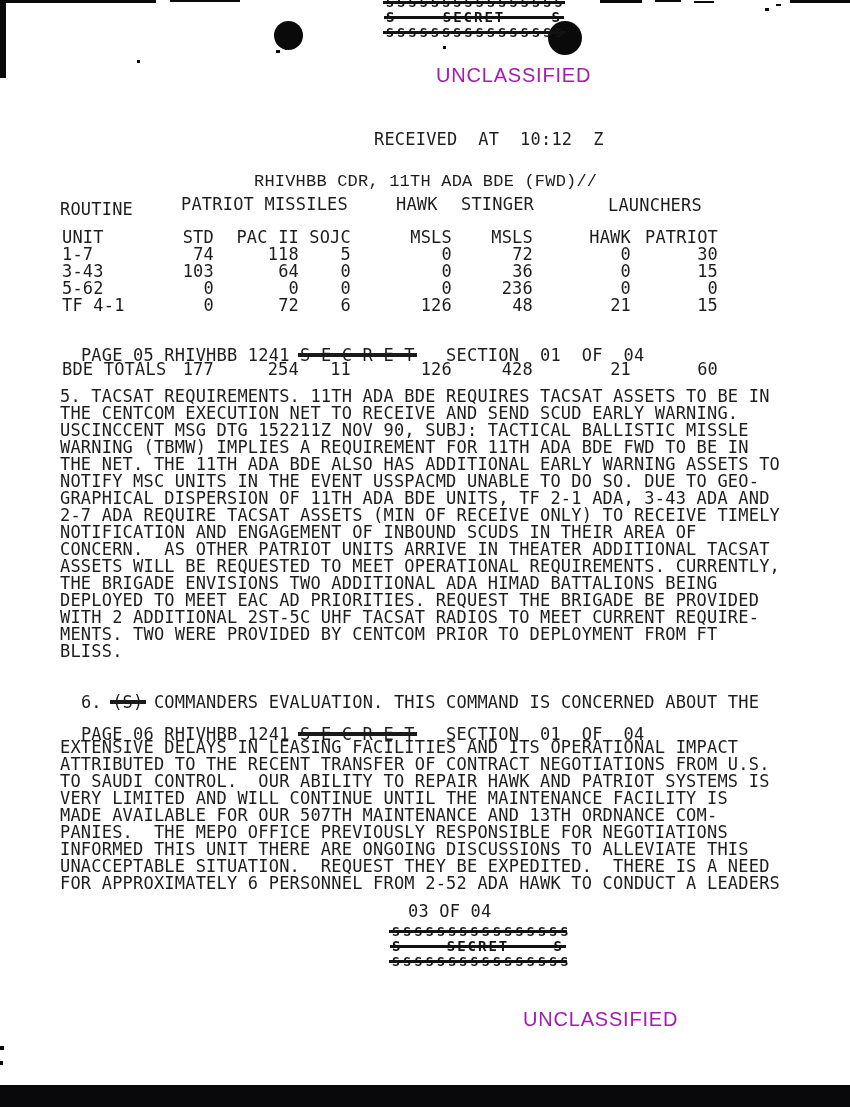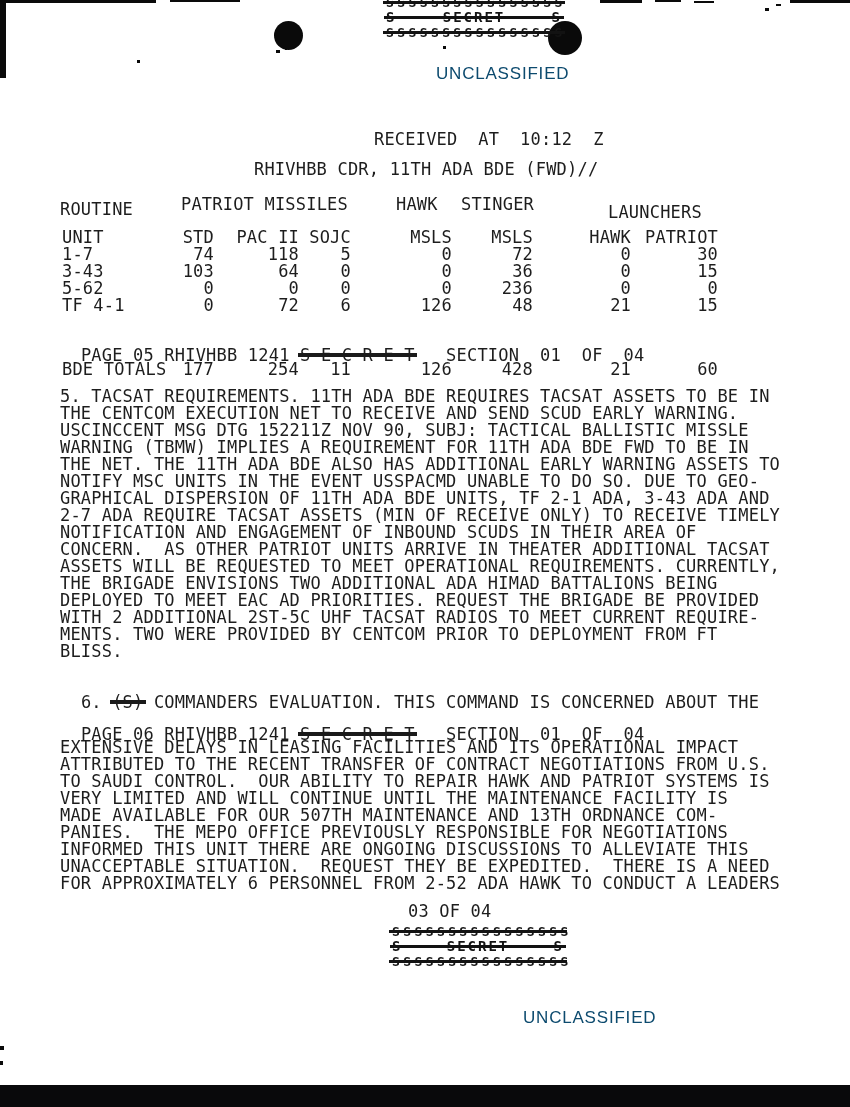--- a/index.html
+++ b/index.html
@@ -6,21 +6,21 @@
   body{
     width:850px;height:1107px;position:relative;background:#ffffff;
     font-family:"DejaVu Sans Mono", monospace;color:#1d1d1d;overflow:hidden;
   }
   .mono{font-size:17px;line-height:17px;letter-spacing:0.2px;white-space:pre;}
   .abs{position:absolute;}
   .line{white-space:pre;}
   .sans{font-family:"Liberation Sans", sans-serif;}
 
   
-  .banner{font-size:17px;letter-spacing:0.8px;color:#0c4a6e;}
+  .banner{font-size:20px;letter-spacing:0.8px;color:#a21caf;}
 
   
   .stamp{width:176px;}
   .srow{
     position:relative;font-weight:bold;font-size:13px;line-height:15px;
     letter-spacing:3.4px;white-space:pre;color:#141414;text-align:center;
   }
   .srow::after{
     content:"";position:absolute;left:-3px;right:-3px;top:50%;height:3px;
     margin-top:-2px;background:#121212;
@@ -87,28 +87,28 @@
   </div>
   <div class="srow">SSSSSSSSSSSSSSSS</div>
 </div>
 
 <div class="abs sans banner" style="left:436px;top:64px;">UNCLASSIFIED</div>
 
 <div class="abs mono" style="left:374px;top:131px;">RECEIVED  AT  10:12  Z</div>
 
 <div class="abs" style="left:0;top:161px;width:850px;">
   <span class="abs mono" style="left:60px;top:0;margin-top:40px;">ROUTINE</span>
-  <span class="abs mono" style="left:254px;top:0;">RHIVHBB CDR, 11TH ADA BDE (FWD)//</span>
+  <span class="abs mono" style="left:254px;top:12px;font-family:Liberation Mono, monospace;">RHIVHBB CDR, 11TH ADA BDE (FWD)//</span>
 </div>
 
 <div class="abs" style="left:0;top:196px;width:850px;">
   <span class="abs mono" style="left:181px;top:0;">PATRIOT MISSILES</span>
   <span class="abs mono" style="left:396px;top:0;">HAWK</span>
   <span class="abs mono" style="left:461px;top:0;">STINGER</span>
-  <span class="abs mono" style="left:608px;top:8px;">LAUNCHERS</span>
+  <span class="abs mono" style="left:608px;top:1px;">LAUNCHERS</span>
 </div>
 
 <div class="abs" id="unit-table" style="left:62px;top:229px;width:660px;">
     <div class="trow"><span class="tcell c0">UNIT</span><span class="tcell c1">STD</span><span class="tcell c2">PAC II</span><span class="tcell c3">SOJC</span><span class="tcell c4">MSLS</span><span class="tcell c5">MSLS</span><span class="tcell c6">HAWK</span><span class="tcell c7">PATRIOT</span></div>
     <div class="trow"><span class="tcell c0">1-7</span><span class="tcell c1">74</span><span class="tcell c2">118</span><span class="tcell c3">5</span><span class="tcell c4">0</span><span class="tcell c5">72</span><span class="tcell c6">0</span><span class="tcell c7">30</span></div>
     <div class="trow"><span class="tcell c0">3-43</span><span class="tcell c1">103</span><span class="tcell c2">64</span><span class="tcell c3">0</span><span class="tcell c4">0</span><span class="tcell c5">36</span><span class="tcell c6">0</span><span class="tcell c7">15</span></div>
     <div class="trow"><span class="tcell c0">5-62</span><span class="tcell c1">0</span><span class="tcell c2">0</span><span class="tcell c3">0</span><span class="tcell c4">0</span><span class="tcell c5">236</span><span class="tcell c6">0</span><span class="tcell c7">0</span></div>
     <div class="trow"><span class="tcell c0">TF 4-1</span><span class="tcell c1">0</span><span class="tcell c2">72</span><span class="tcell c3">6</span><span class="tcell c4">126</span><span class="tcell c5">48</span><span class="tcell c6">21</span><span class="tcell c7">15</span></div>
   </div>
 

